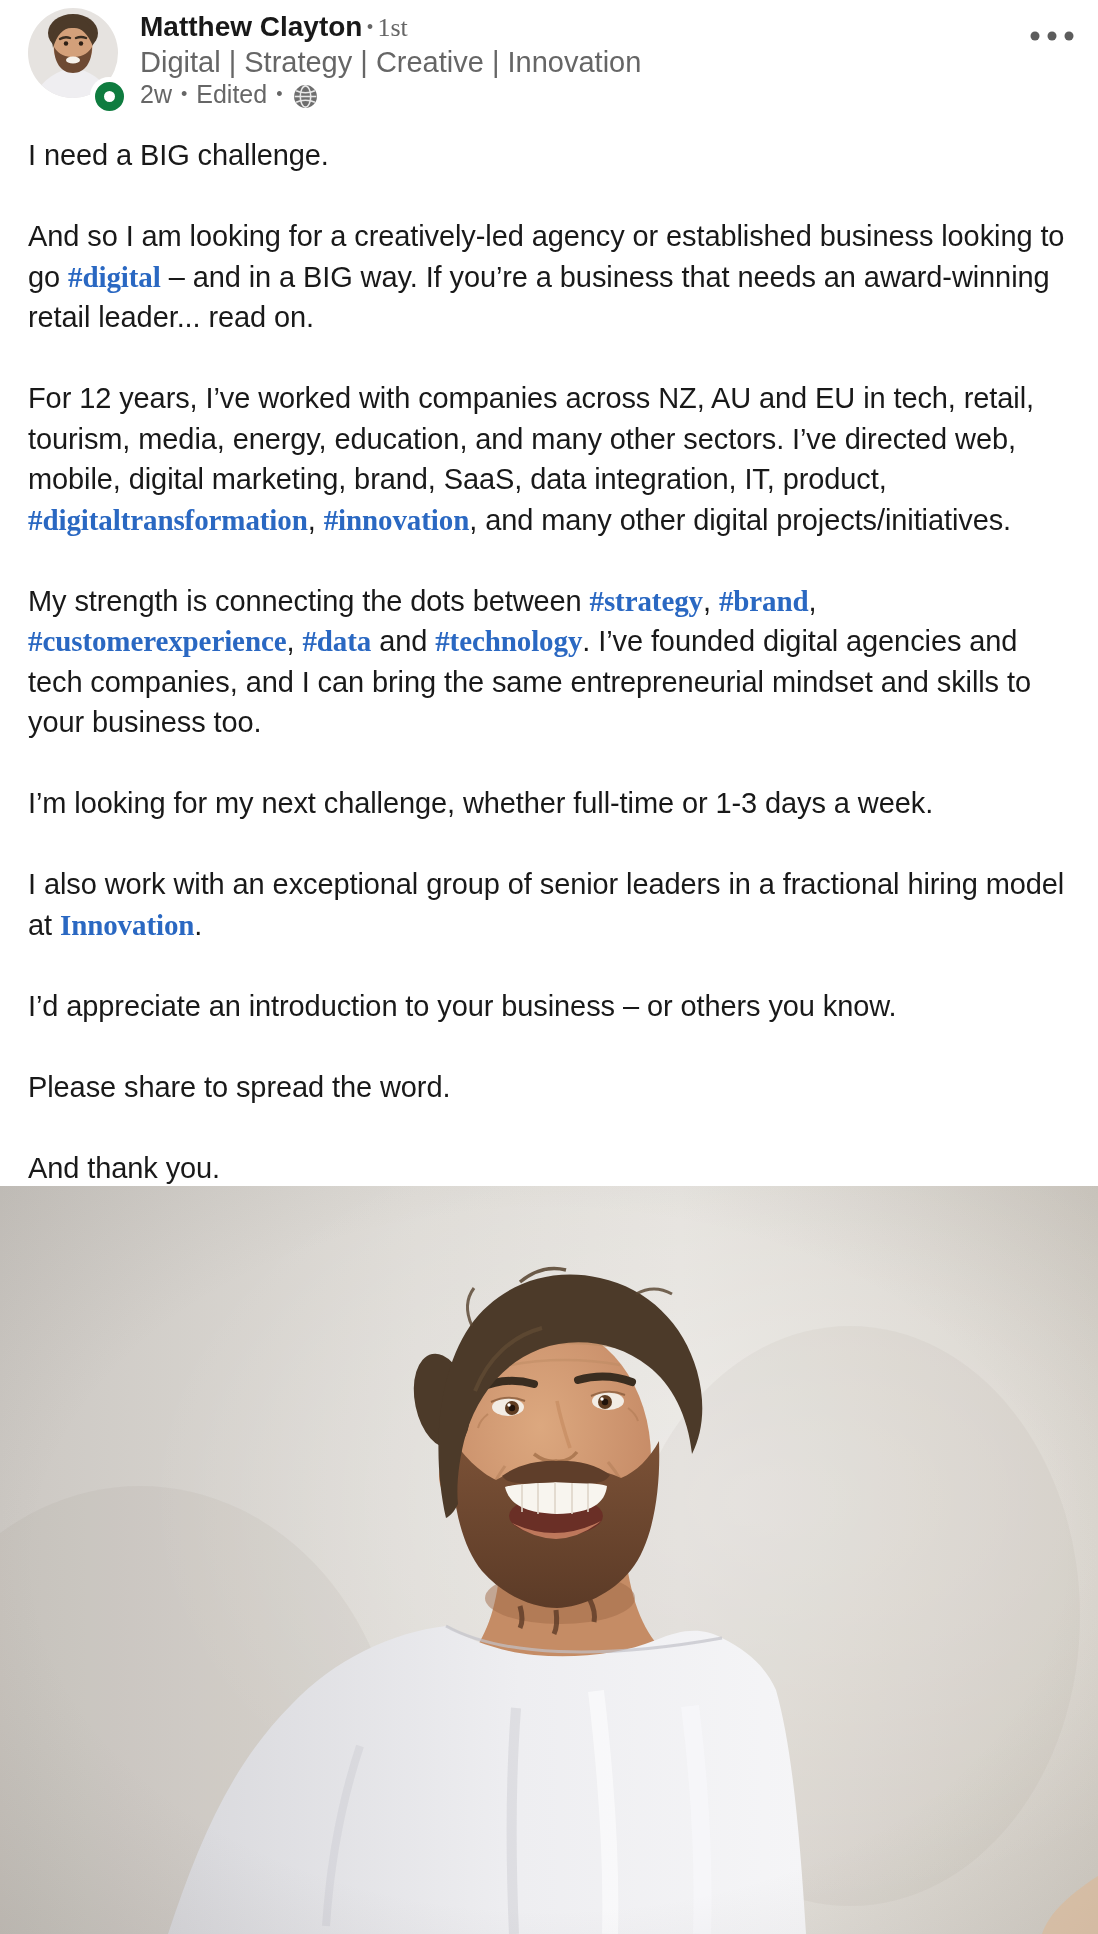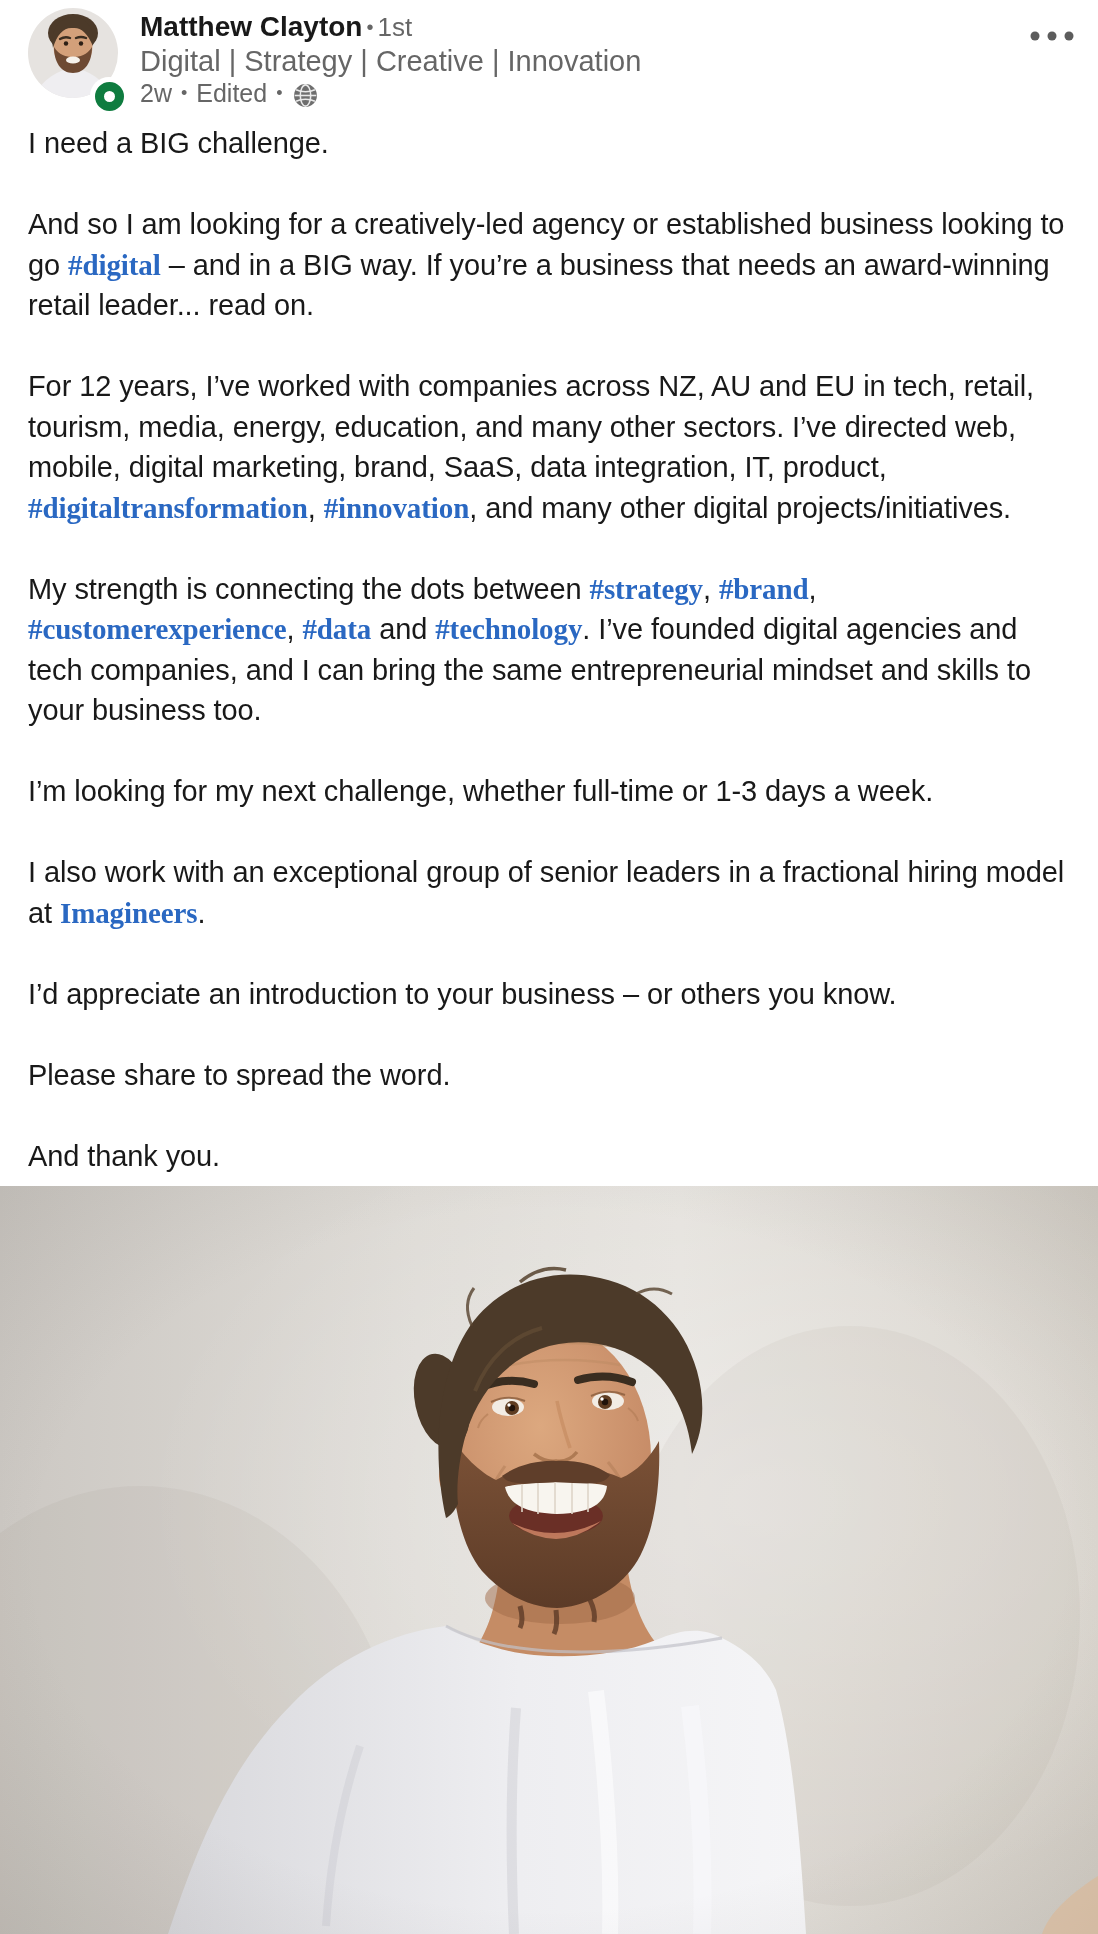--- a/index.html
+++ b/index.html
@@ -12,30 +12,30 @@
   .post-card{position:relative;width:1098px;height:1934px;background:var(--card-bg);}
 
   
   .avatar-wrap{position:absolute;left:28px;top:8px;width:90px;height:90px;cursor:pointer;}
   .avatar-img{width:90px;height:90px;border-radius:50%;overflow:hidden;display:block;}
   .presence-badge{position:absolute;left:62px;top:69px;width:38px;height:38px;border-radius:50%;background:#fff;display:flex;align-items:center;justify-content:center;}
   .presence-ring{width:29px;height:29px;border:9px solid var(--presence-green);background:#fff;border-radius:50%;}
   .author-block{position:absolute;left:140px;top:10px;}
   .name-row{font-size:28px;line-height:34px;color:var(--text-primary);font-weight:700;}
   .name-row .name{cursor:pointer;}
-  .degree{font-weight:400;color:var(--text-secondary);font-size:26px;}
+  .degree{font-weight:400;color:var(--text-secondary);font-size:26px;font-family:Liberation Serif, serif;}
   .degree .sep{font-size:20px;vertical-align:2px;padding:0 4px;}
   .headline{font-size:29px;line-height:30px;color:var(--text-secondary);margin-top:2px;}
   .meta-row{font-size:25px;line-height:30px;color:var(--text-secondary);display:flex;align-items:flex-end;margin-top:2px;}
   .meta-row .sep{font-size:18px;padding:0 9px;}
   .globe{width:25px;height:25px;margin-left:2px;margin-top:2px;}
   .overflow-btn{position:absolute;right:24px;top:16px;width:60px;height:40px;border:none;background:transparent;cursor:pointer;display:flex;align-items:center;justify-content:flex-end;}
 
   
-  .post-body{position:absolute;left:28px;top:123px;width:1046px;font-size:29px;line-height:40.5px;letter-spacing:-0.1px;color:var(--text-primary);}
+  .post-body{position:absolute;left:28px;top:135px;width:1046px;font-size:29px;line-height:40.5px;letter-spacing:-0.1px;color:var(--text-primary);}
   .post-body p{margin:0;}
   .post-body p + p{margin-top:40.5px;}
   .inline-link{color:var(--link-blue);font-weight:700;cursor:pointer;font-family:Liberation Serif, serif;}
 
   
   .post-image{position:absolute;left:0;top:1186px;width:1098px;height:748px;overflow:hidden;cursor:pointer;}
   .post-image svg{display:block;width:100%;height:100%;}
 </style>
 </head>
 <body>
@@ -93,21 +93,21 @@
       </svg>
     </button>
   </div>
 
   <div class="post-body" id="post-body">
       <p><span>I need a BIG challenge.</span></p>
       <p><span>And so I am looking for a creatively-led agency or established business looking to go </span><span class="inline-link">#digital</span><span> – and in a BIG way. If you’re a business that needs an award-winning retail leader... read on.</span></p>
       <p><span>For 12 years, I’ve worked with companies across NZ, AU and EU in tech, retail, tourism, media, energy, education, and many other sectors. I’ve directed web, mobile, digital marketing, brand, SaaS, data integration, IT, product, </span><span class="inline-link">#digitaltransformation</span><span>, </span><span class="inline-link">#innovation</span><span>, and many other digital projects/initiatives.</span></p>
       <p><span>My strength is connecting the dots between </span><span class="inline-link">#strategy</span><span>, </span><span class="inline-link">#brand</span><span>, </span><span class="inline-link">#customerexperience</span><span>, </span><span class="inline-link">#data</span><span> and </span><span class="inline-link">#technology</span><span>. I’ve founded digital agencies and tech companies, and I can bring the same entrepreneurial mindset and skills to your business too.</span></p>
       <p><span>I’m looking for my next challenge, whether full-time or 1-3 days a week.</span></p>
-      <p><span>I also work with an exceptional group of senior leaders in a fractional hiring model at </span><span class="inline-link">Imagineers</span><span>.</span></p>
+      <p><span>I also work with an exceptional group of senior leaders in a fractional hiring model at </span><span class="inline-link">Innovation</span><span>.</span></p>
       <p><span>I’d appreciate an introduction to your business – or others you know.</span></p>
       <p><span>Please share to spread the word.</span></p>
       <p><span>And thank you.</span></p>
     </div>
 
   <div class="post-image">
     <svg viewBox="0 0 1098 748" preserveAspectRatio="none">
       <defs>
         <linearGradient id="wallG" x1="0" y1="0" x2="1" y2="0">
           <stop offset="0" stop-color="#ccc8c3"></stop>

